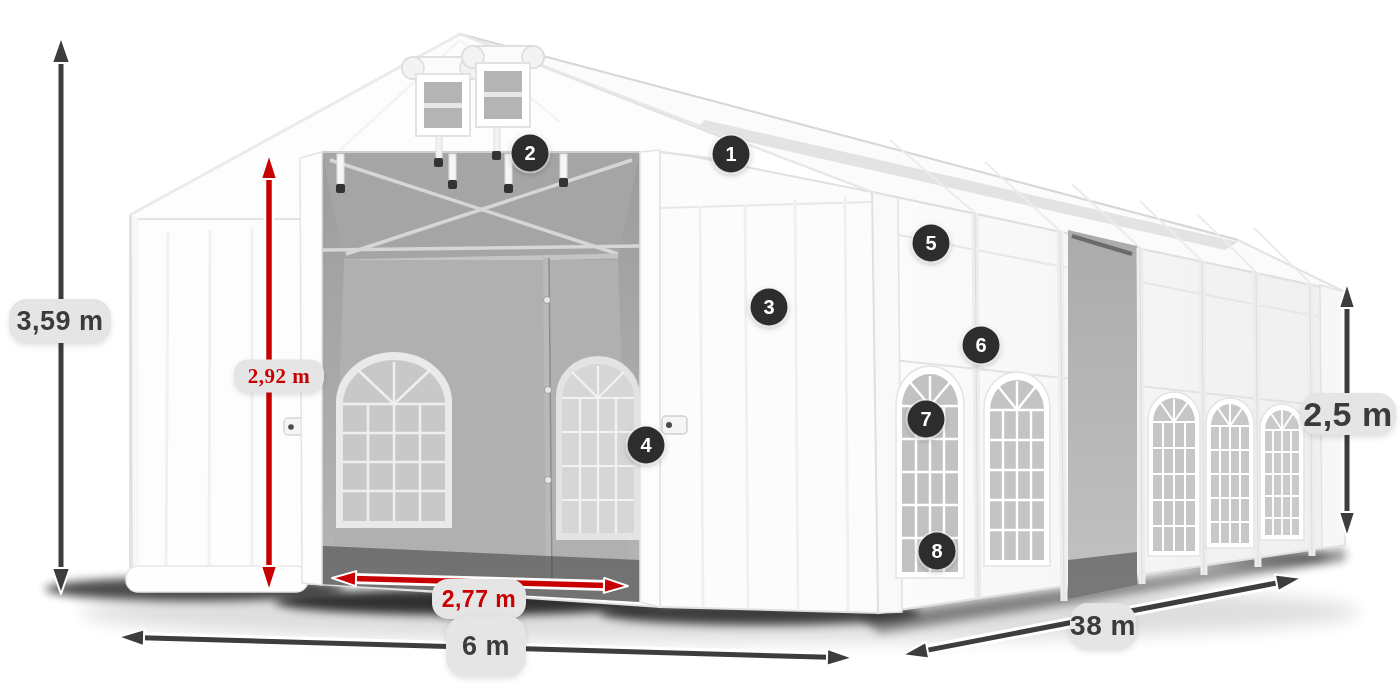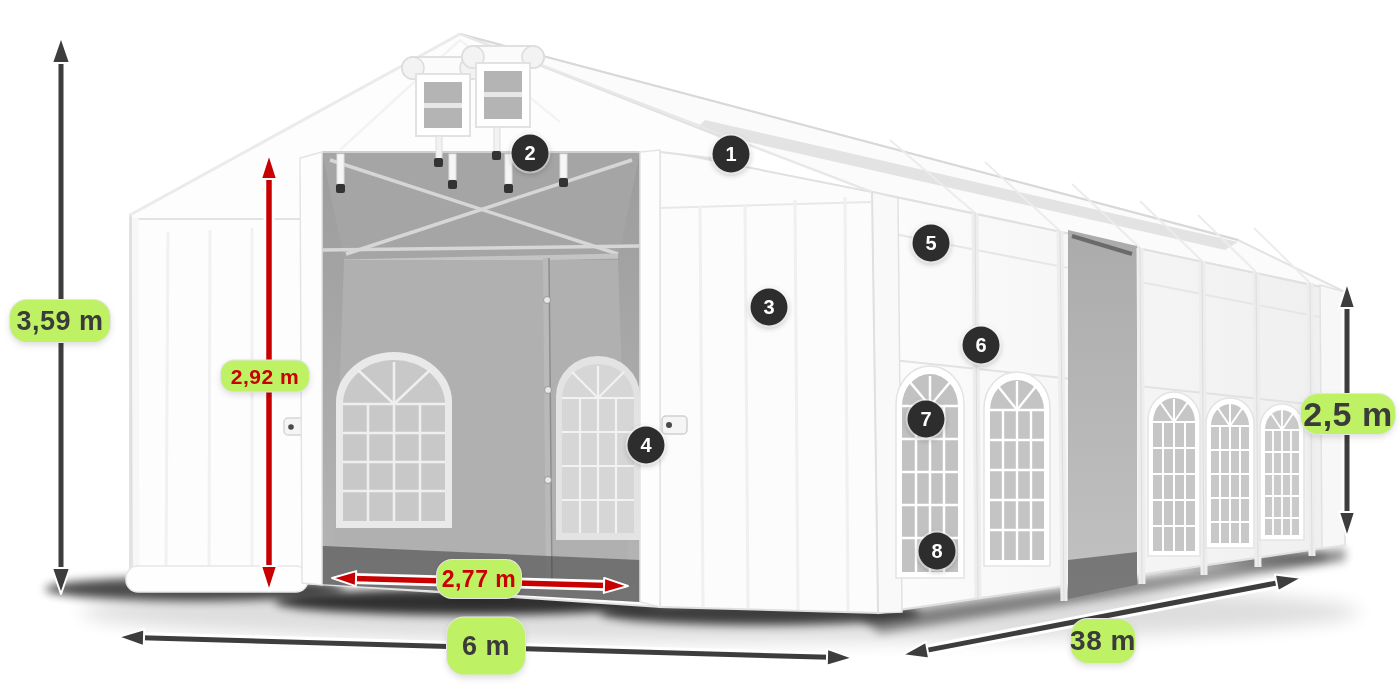--- a/index.html
+++ b/index.html
@@ -4,21 +4,21 @@
 <style>
   html,body{margin:0;padding:0;background:#fff;}
   .stage{
     position:relative;width:1400px;height:700px;background:#ffffff;overflow:hidden;
     font-family:"Liberation Sans", sans-serif;
   }
   .stage svg{position:absolute;left:0;top:0;}
   
   .pill{
     position:absolute;display:flex;align-items:center;justify-content:center;
-    background:#bef264;font-weight:700;color:#3b3b3b;letter-spacing:.5px;
+    background:#e5e5e5;font-weight:700;color:#3b3b3b;letter-spacing:.5px;
     box-shadow:0 0 0 1px #e4e4e4, 0 3px 7px rgba(0,0,0,.14);
     transform:translate(-50%,-50%);white-space:nowrap;
   }
   .pill.red{color:#c90001;}
   .pill.lg{font-size:27px;border-radius:17px;}
   
   .badge{
     position:absolute;width:37px;height:37px;border-radius:50%;
     background:#2d2d2d;color:#ffffff;font-weight:700;font-size:20px;
     display:flex;align-items:center;justify-content:center;
@@ -364,27 +364,27 @@
     <g>
       <line x1="1347" y1="302" x2="1347" y2="516" stroke="#ffffff" stroke-width="11"></line>
       <line x1="1347" y1="304" x2="1347" y2="514" stroke="#3d3d3d" stroke-width="5"></line>
       <polygon points="1347,283 1339,308 1355,308" fill="#3d3d3d" stroke="#ffffff" stroke-width="2" stroke-linejoin="round"></polygon>
       <polygon points="1347,537 1339,512 1355,512" fill="#3d3d3d" stroke="#ffffff" stroke-width="2" stroke-linejoin="round"></polygon>
     </g>
   </svg>
 
   <div class="pill lg" style="left:60px;top:321px;width:100px;height:42px;">3,59 m</div>
 
-  <div class="pill red" style="left:265px;top:376px;width:88px;height:31px;font-size:21px;border-radius:13px;">2,92 m</div>
-
-  <div class="pill red" style="left:479px;top:579px;width:84px;height:38px;font-size:23px;border-radius:15px;">2,77 m</div>
+  <div class="pill red" style="left:279px;top:376px;width:88px;height:31px;font-size:21px;border-radius:13px;font-family:Liberation Serif, serif;">2,92 m</div>
+
+  <div class="pill red" style="left:479px;top:599px;width:92px;height:38px;font-size:23px;border-radius:15px;">2,77 m</div>
 
   <div class="pill lg" style="left:486px;top:646px;width:78px;height:57px;">6 m</div>
 
-  <div class="pill lg" style="left:1103px;top:641px;width:64px;height:44px;font-size:28px;">38 m</div>
+  <div class="pill lg" style="left:1103px;top:626px;width:64px;height:44px;font-size:28px;">38 m</div>
 
   <div class="pill lg" style="left:1348px;top:414px;width:94px;height:40px;font-size:34px;">2,5 m</div>
 
   <div class="badge" style="left:731px;top:154px;">1</div>
   <div class="badge" style="left:530px;top:153px;">2</div>
   <div class="badge" style="left:769px;top:307px;">3</div>
   <div class="badge" style="left:646px;top:445px;">4</div>
   <div class="badge" style="left:931px;top:243px;">5</div>
   <div class="badge" style="left:981px;top:345px;">6</div>
   <div class="badge" style="left:926px;top:419px;">7</div>

